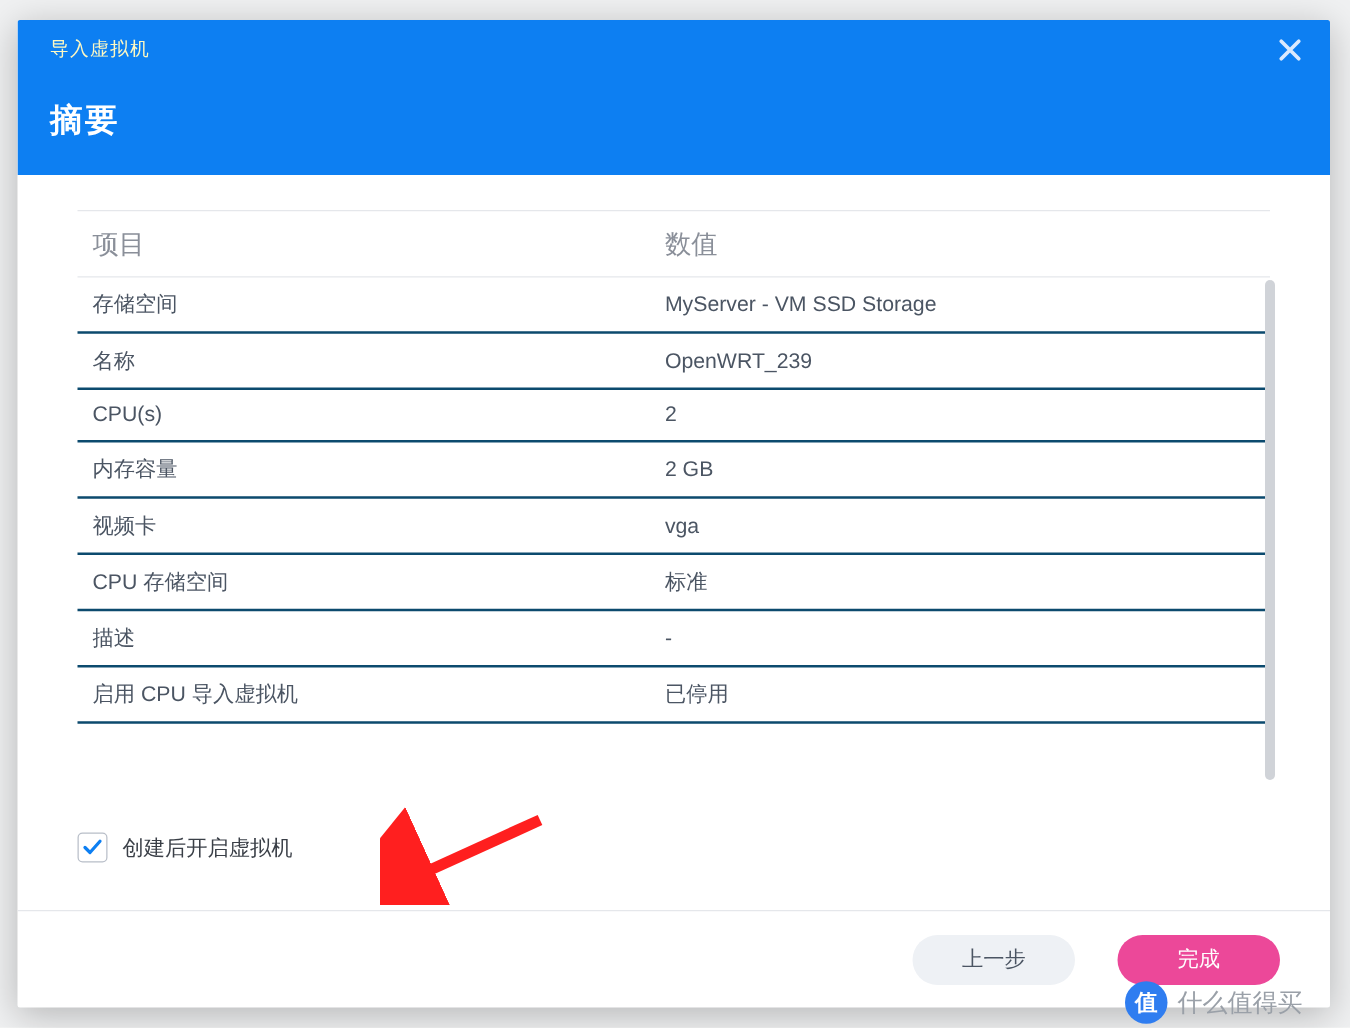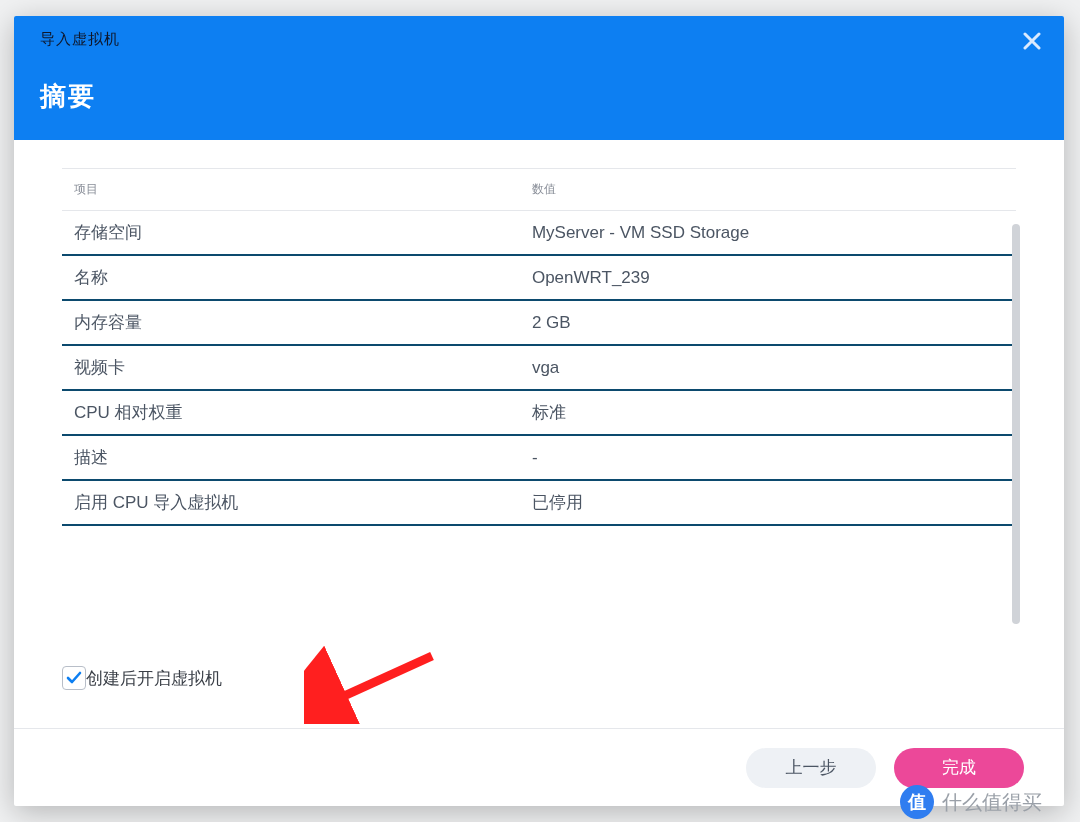--- a/index.html
+++ b/index.html
@@ -33,21 +33,21 @@
   .dialog-header {
     background: #0d7ff2;
     color: #fff;
     height: 124px;
     position: relative;
     padding: 14px 26px 0 26px;
     box-sizing: border-box;
   }
   .dialog-header .title-small {
     font-size: 15px;
-    color: #0f172a;
+    color: #fef9c3;
     font-weight: 500;
     letter-spacing: 1px;
   }
   .dialog-header .title-large {
     font-size: 26px;
     font-weight: 700;
     color: #fff;
     margin-top: 30px;
     letter-spacing: 2px;
   }
@@ -82,21 +82,21 @@
     border-collapse: collapse;
     font-size: 17px;
   }
   table.summary th {
     text-align: left;
     color: #8a8f99;
     font-weight: 400;
     padding: 12px 12px;
     border-top: 1px solid #e5e7eb;
     border-bottom: 1px solid #e5e7eb;
-    font-size: 12px;
+    font-size: 21px;
   }
   table.summary td {
     padding: 10px 12px;
     border-bottom: 2px solid #0c4a6e;
     color: #4b5563;
   }
   table.summary td.value {
     color: #4b5563;
   }
   table.summary th:first-child,
@@ -109,20 +109,21 @@
     width: 8px;
     height: 400px;
     background: #d0d3d8;
     border-radius: 4px;
   }
 
   .checkbox-row {
     display: flex;
     align-items: center;
     margin-top: 18px;
+    gap: 12px;
     font-size: 17px;
     color: #3a3f47;
   }
   .cb {
     width: 22px;
     height: 22px;
     border: 1px solid #b8bec8;
     border-radius: 4px;
     display: flex;
     align-items: center;
@@ -142,21 +143,21 @@
     position: absolute;
     bottom: 0;
     left: 0;
     right: 0;
     height: 78px;
     border-top: 1px solid #e5e7eb;
     display: flex;
     justify-content: flex-end;
     align-items: center;
     padding: 0 40px 0 0;
-    gap: 18px;
+    gap: 34px;
     box-sizing: border-box;
   }
   .btn {
     min-width: 130px;
     height: 40px;
     border-radius: 20px;
     font-size: 17px;
     display: flex;
     align-items: center;
     justify-content: center;
@@ -232,29 +233,33 @@
         <tbody>
           <tr>
               <td>存储空间</td>
               <td class="value">MyServer - VM SSD Storage</td>
             </tr>
           <tr>
               <td>名称</td>
               <td class="value">OpenWRT_239</td>
             </tr>
           <tr>
+              <td>CPU(s)</td>
+              <td class="value">2</td>
+            </tr>
+          <tr>
               <td>内存容量</td>
               <td class="value">2 GB</td>
             </tr>
           <tr>
               <td>视频卡</td>
               <td class="value">vga</td>
             </tr>
           <tr>
-              <td>CPU 相对权重</td>
+              <td>CPU 存储空间</td>
               <td class="value">标准</td>
             </tr>
           <tr>
               <td>描述</td>
               <td class="value">-</td>
             </tr>
           <tr>
               <td>启用 CPU 导入虚拟机</td>
               <td class="value">已停用</td>
             </tr>

